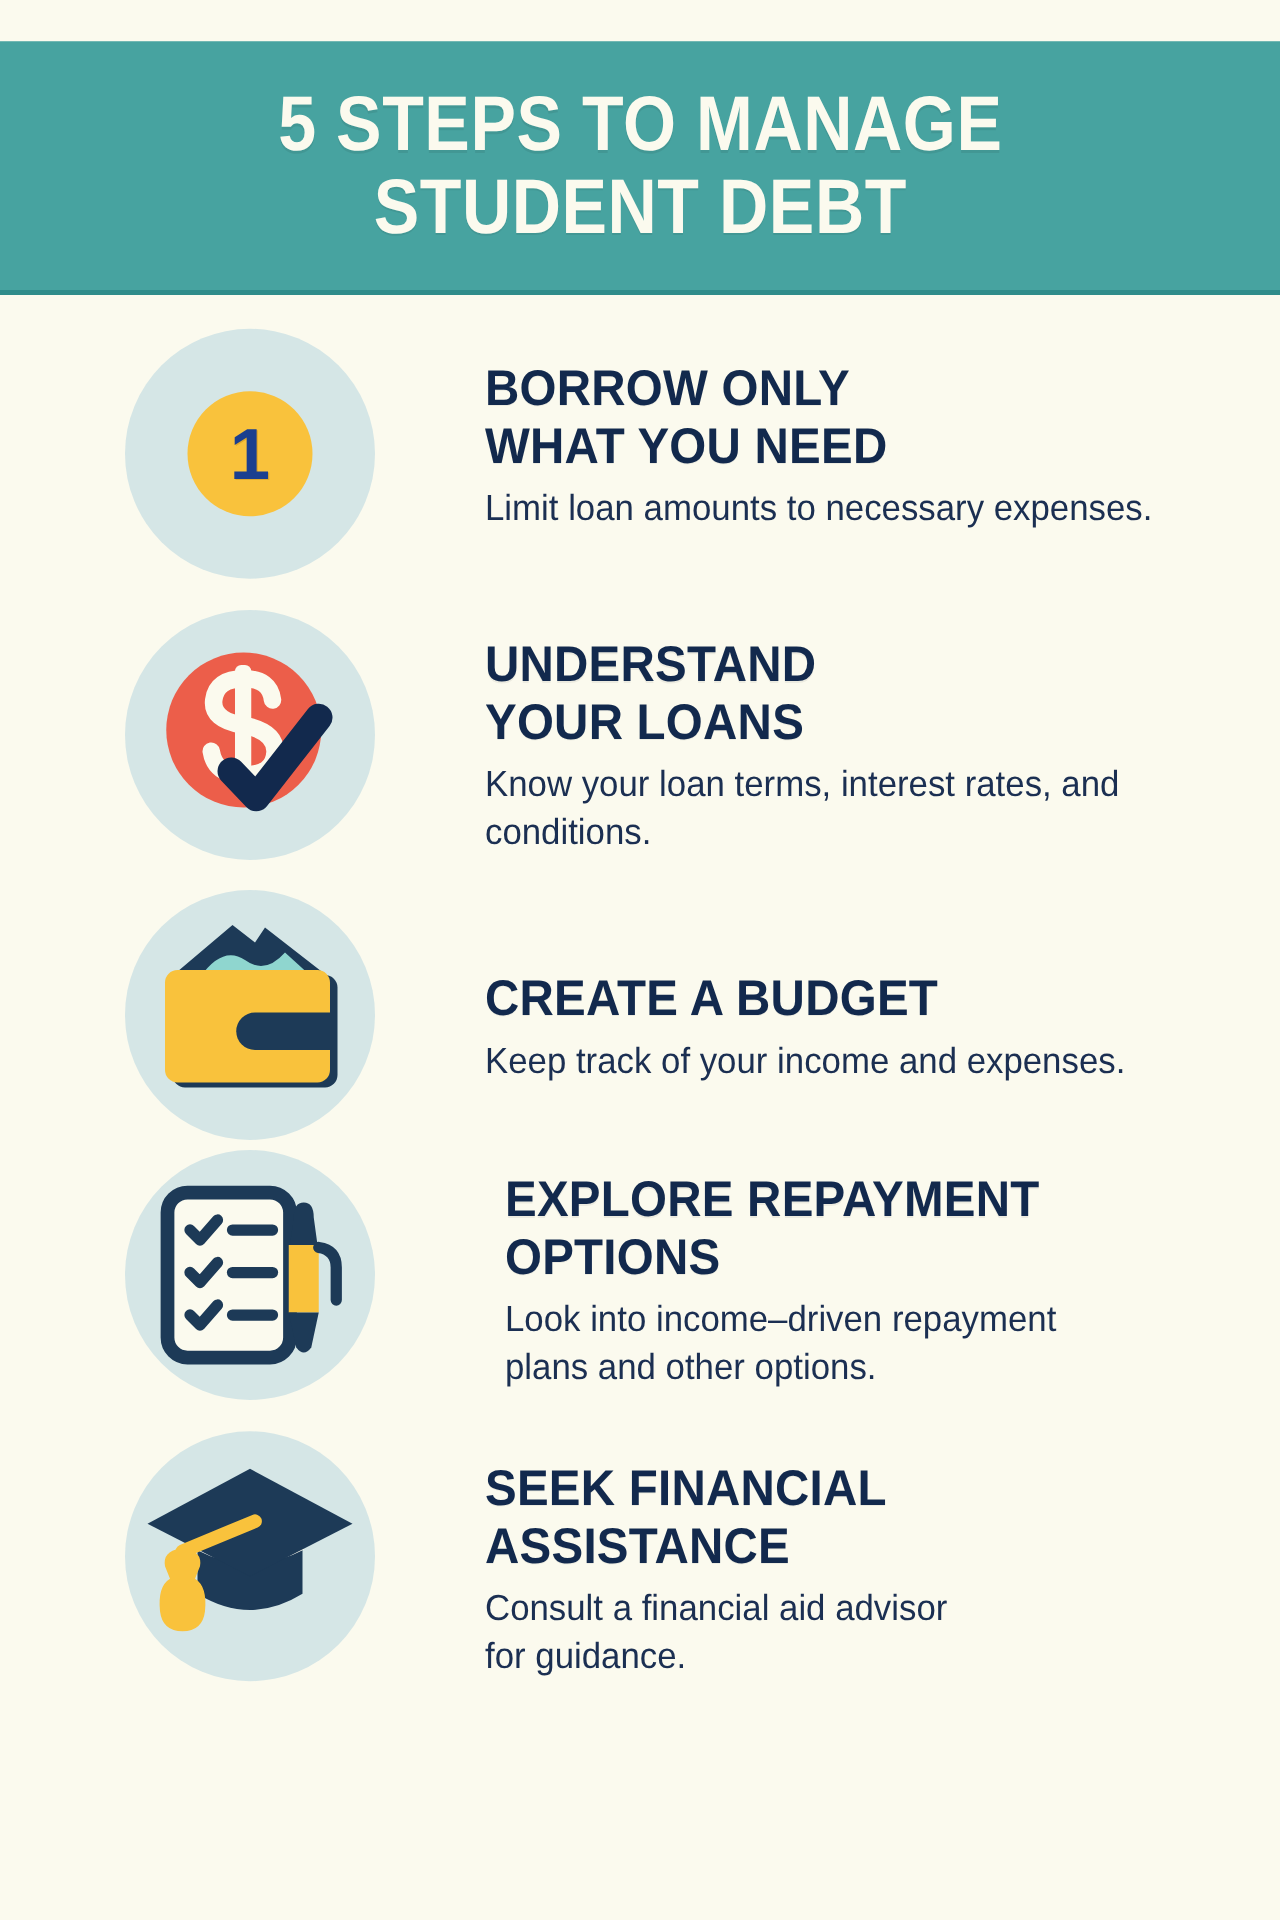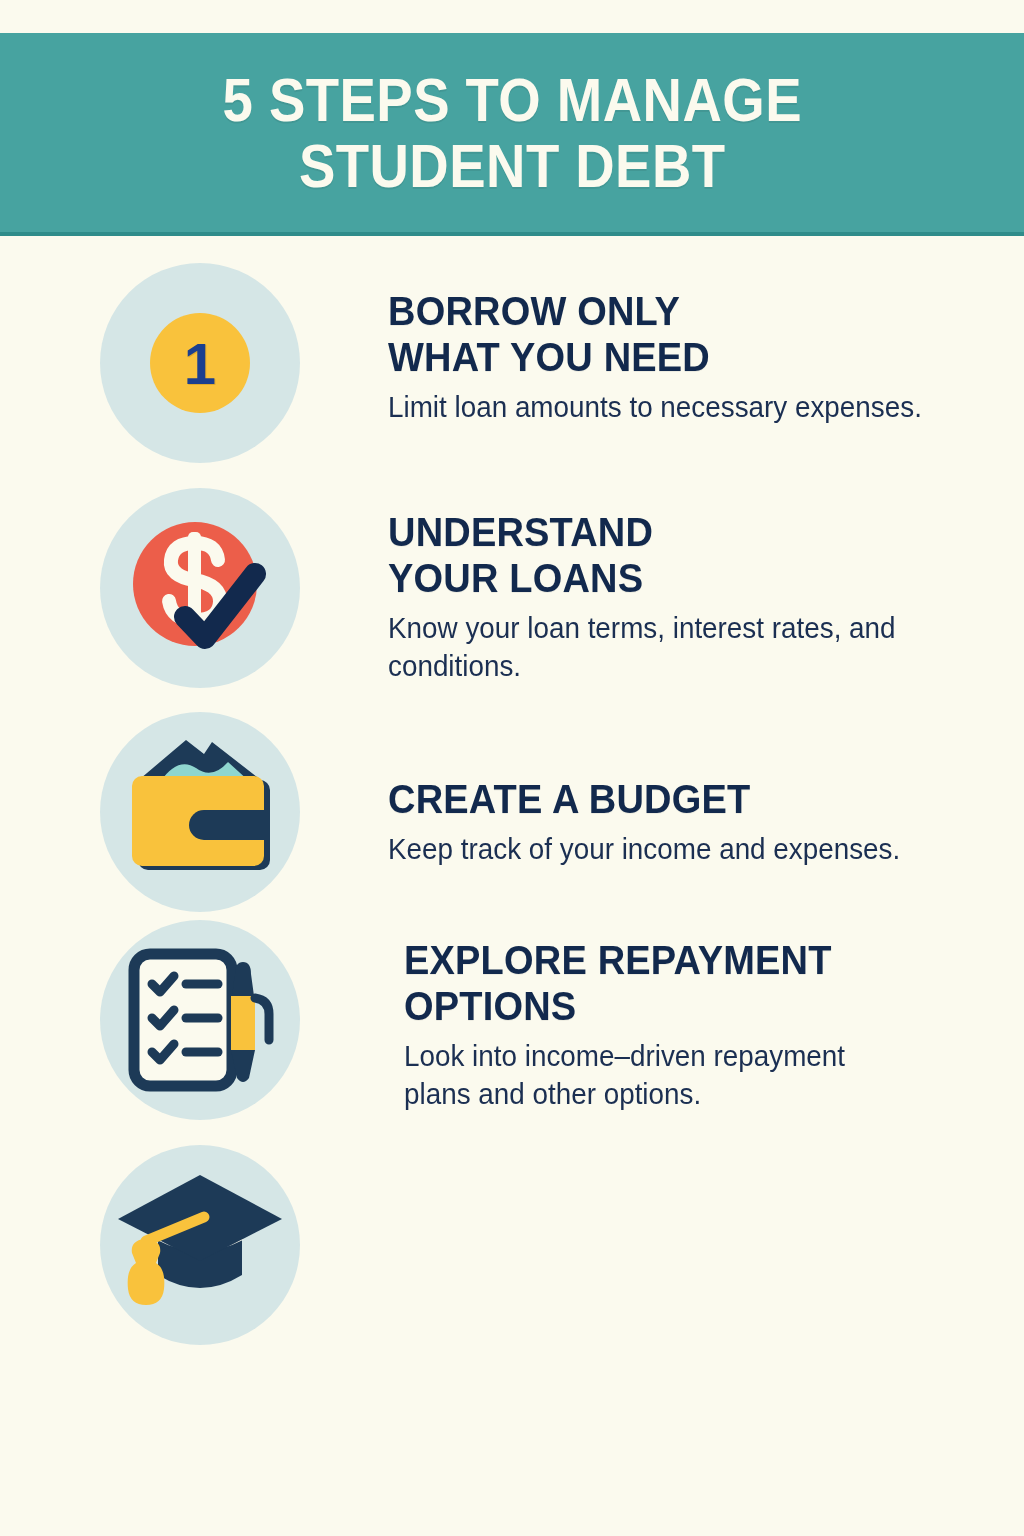--- a/index.html
+++ b/index.html
@@ -233,16 +233,22 @@
             <path d="M58 92 q42 22 84 0" fill="none" stroke="#fbfaee" stroke-width="6"></path>
 
             <path d="M100 30 L182 74 L100 116 L18 74 Z" fill="#1d3a57"></path>
 
             <path d="M104 72 L46 96" fill="none" stroke="#f9c23c" stroke-width="11" stroke-linecap="round"></path>
 
             <path d="M40 92 q14 2 12 14 l-4 10 q10 6 8 26 q-2 16 -18 16 q-16 0 -18 -16 q-2 -20 8 -26 l-4 -10 q-2 -12 12 -14 Z" transform="translate(8,2)" fill="#f9c23c"></path>
           </svg>
         </div>
       </div>
+      <div class="step-text">
+        <div class="step-title">SEEK FINANCIAL
+ASSISTANCE</div>
+        <div class="step-desc">Consult a financial aid advisor
+for guidance.</div>
+      </div>
     </div>
 
   </div>
 </div>
 
 </body></html>

